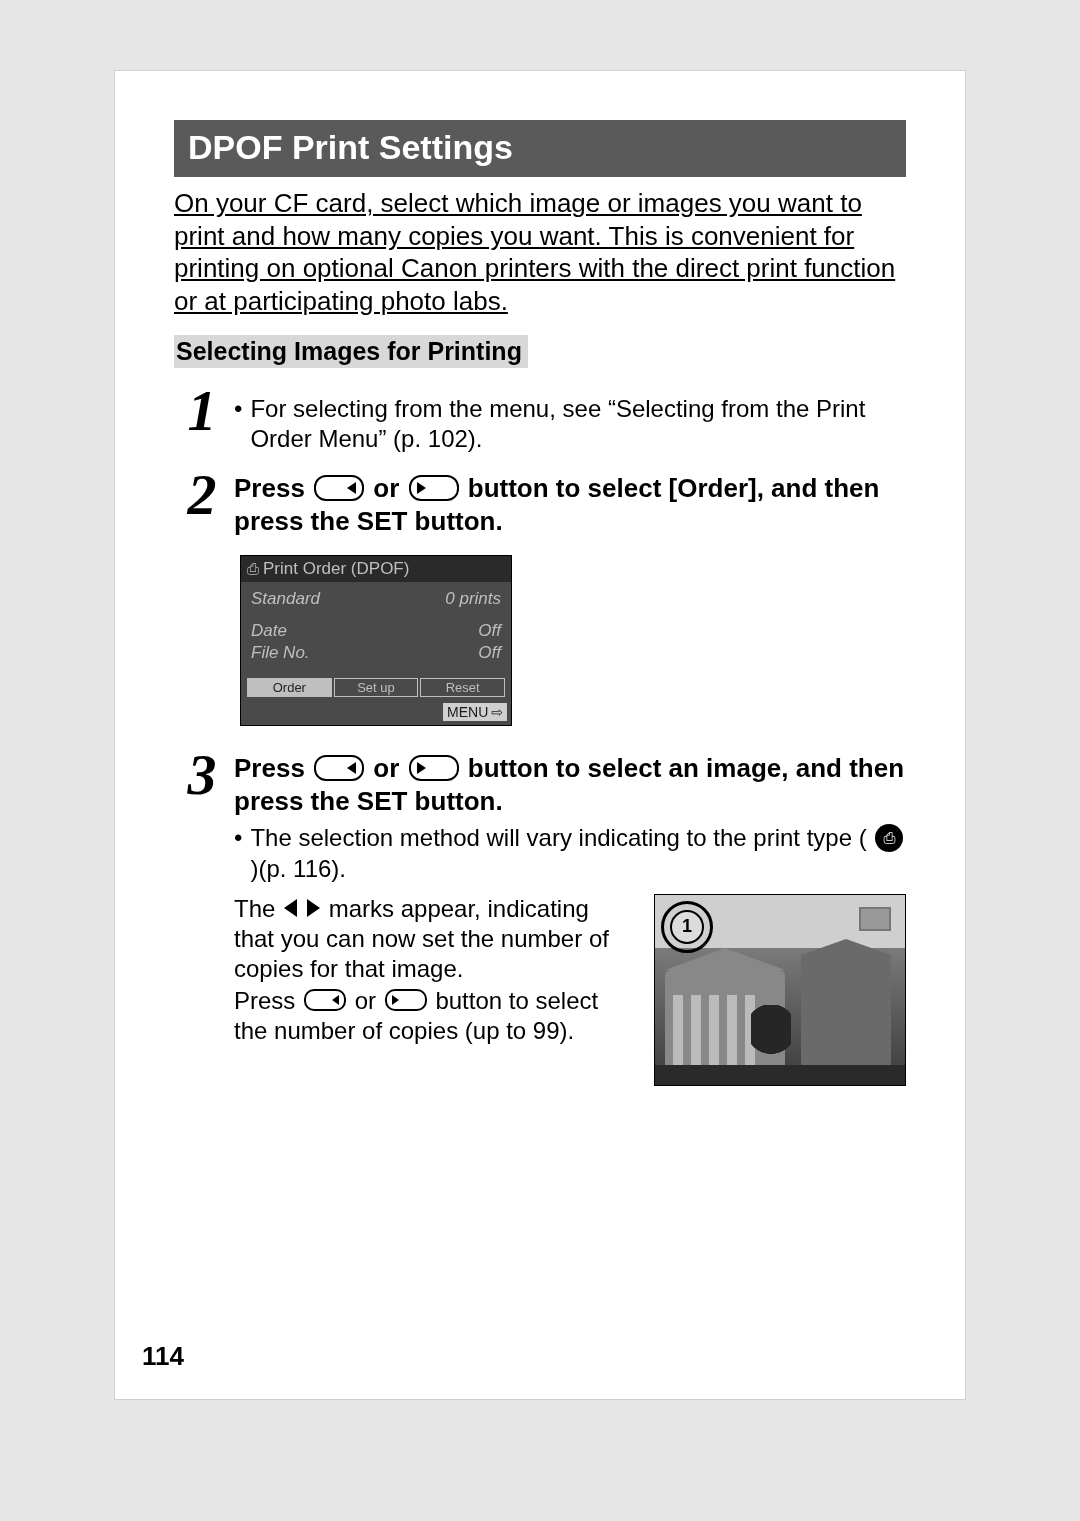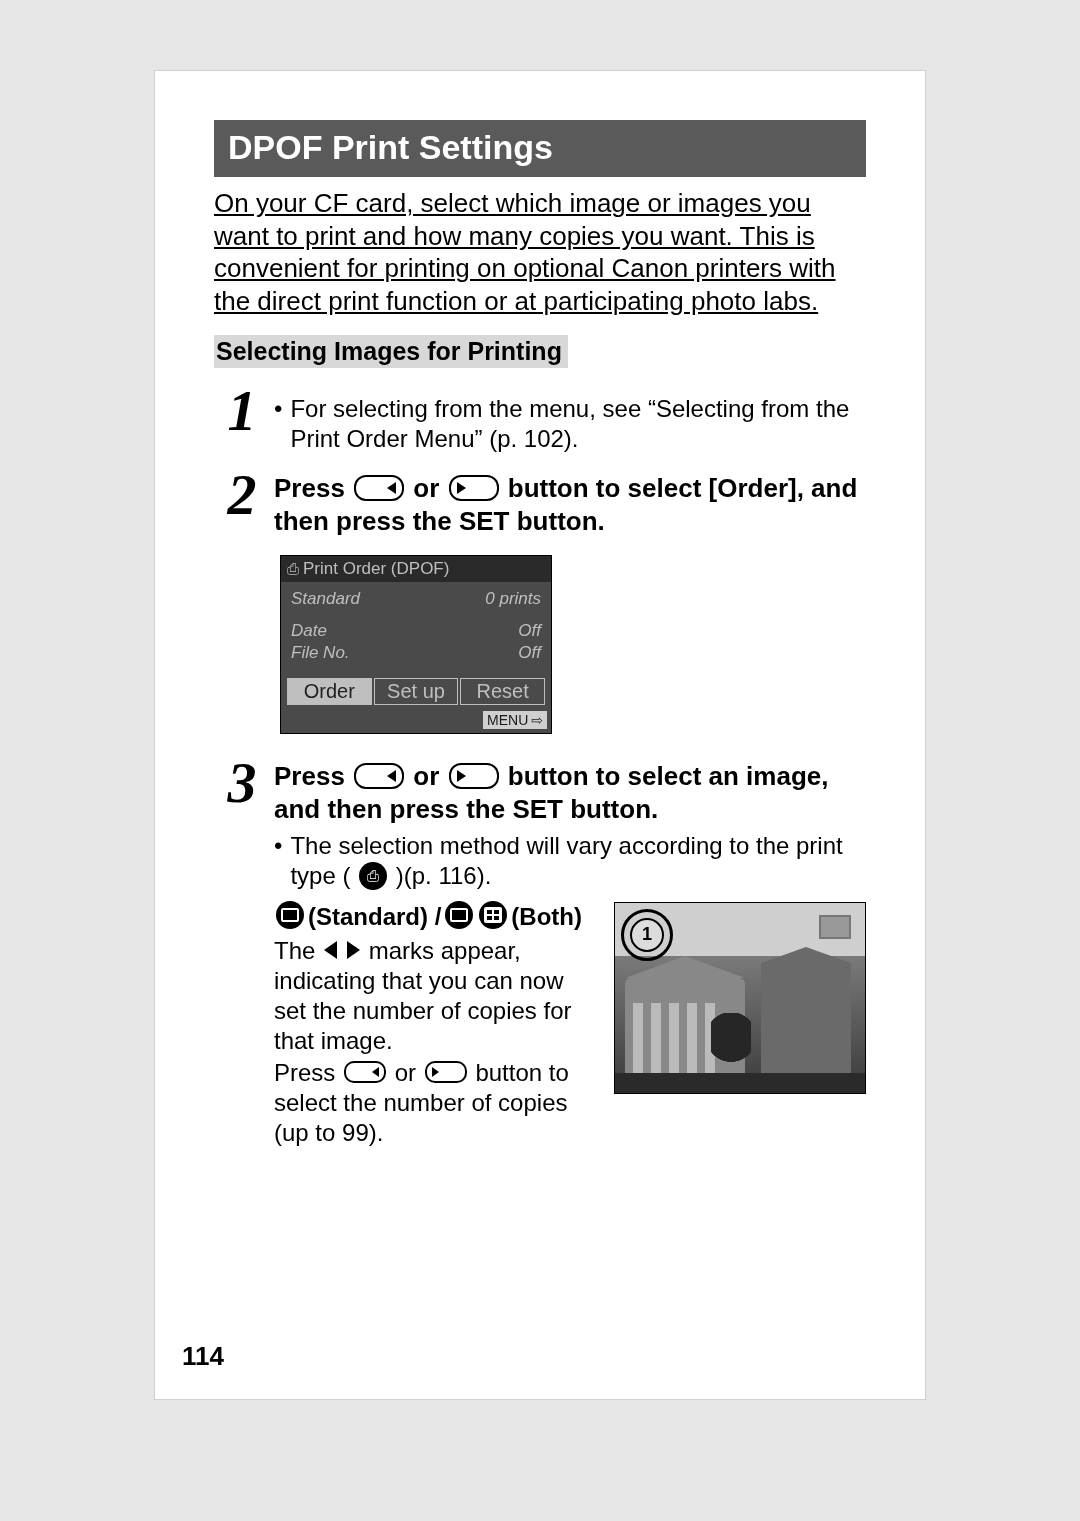--- a/index.html
+++ b/index.html
@@ -19,21 +19,21 @@
   html, body { margin:0; padding:0; }
   body {
     background: var(--page-bg);
     width: 1080px;
     min-height: 1521px;
     font-family: Arial, Helvetica, sans-serif;
     color: var(--ink);
   }
   .paper {
     background: var(--paper);
-    width: 772px;
+    width: 852px;
     margin: 70px auto 20px;
     box-shadow: 0 0 0 1px #d0d0d0 inset;
     padding: 50px 60px 52px 60px;
     box-sizing: border-box;
     position: relative;
     min-height: 1330px;
   }
   .title-bar {
     background: var(--header-bg);
     color: var(--header-fg);
@@ -164,21 +164,21 @@
     background: var(--screenshot-body);
     padding: 6px 10px 0;
     min-height: 86px;
   }
   .lcd1 .row { display:flex; justify-content:space-between; padding:1px 0;font-style:italic; }
   .lcd1 .row .l { color: var(--screenshot-lightgray); }
   .lcd1 .row .r { color: var(--screenshot-lightgray); }
   .lcd1 .tabs {
     background: var(--screenshot-body);
     display:flex; gap:2px; padding: 4px 6px 6px;
-    font-size: 20px;
+    font-size: 13px;
   }
   .lcd1 .tab {
     flex:1; text-align:center;
     border:1px solid var(--screenshot-lightgray);
     color: var(--screenshot-lightgray);
     background: var(--screenshot-body);
     padding: 1px 0;
   }
   .lcd1 .tab.active {
     background: var(--screenshot-lightgray);
@@ -321,48 +321,30 @@
         <div class="step-title">
           <span>Press </span>
           <span class="btn-pill left"><span class="tri"></span></span>
           <span> or </span>
           <span class="btn-pill right"><span class="tri"></span></span>
           <span> button to select an image, and then press the SET button.</span>
         </div>
 
         <div class="bullet">
           <span>
-            <span>The selection method will vary according to the print type (</span>
+            <span>The selection method will vary indicating to the print type (</span>
             <span class="disc-icon">
                 <span class="inner-print">⎙</span>
               </span>
             <span>)(p. 116).</span>
           </span>
         </div>
 
         <div class="step3-columns">
           <div class="step3-text">
-            <div class="step3-subhead">
-              <span class="disc-icon">
-                  <span class="inner-rect"></span>
-                </span>
-              <span> (Standard) / </span>
-              <span class="disc-icon">
-                  <span class="inner-rect"></span>
-                </span>
-                <span class="disc-icon">
-                  <span class="inner-index">
-                    <div></div>
-                    <div></div>
-                    <div></div>
-                    <div></div>
-                  </span>
-                </span>
-              <span> (Both)</span>
-            </div>
             <div>
               <span>The </span>
               <span class="lr-tri"></span>
               <span> marks appear, indicating that you can now set the number of copies for that image.</span>
             </div>
             <div style="margin-top:2px;">
               <span>Press </span>
               <span class="btn-pill small left"><span class="tri"></span></span>
               <span> or </span>
               <span class="btn-pill small right"><span class="tri"></span></span>

